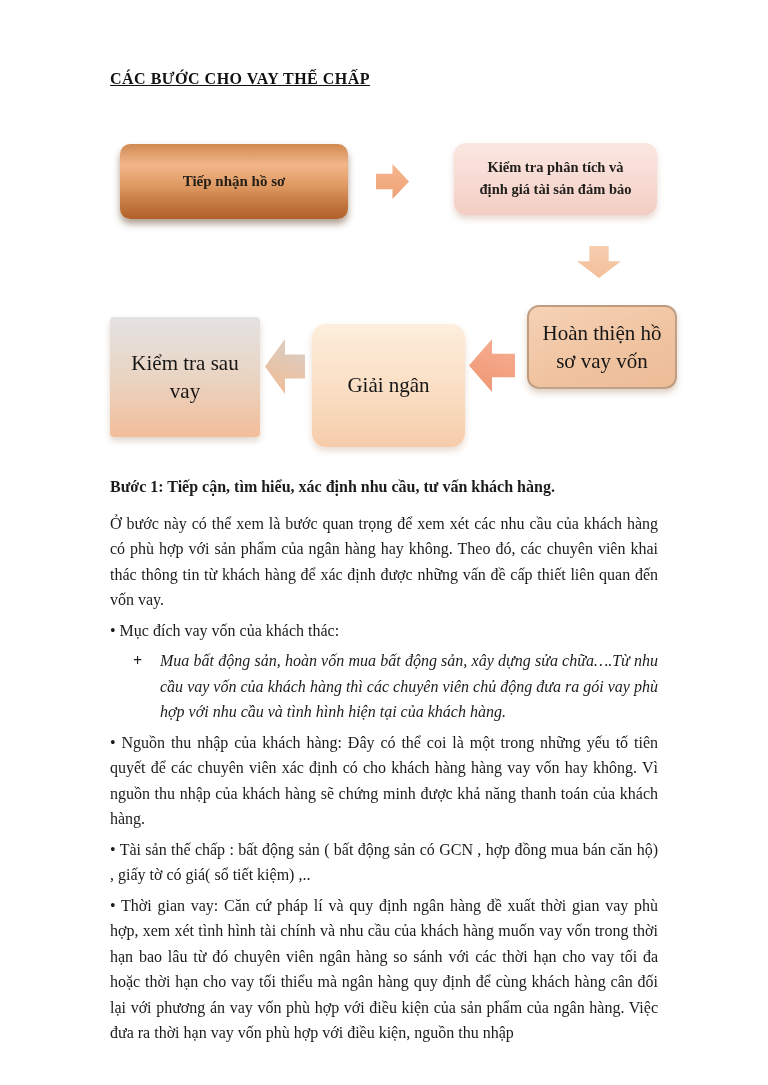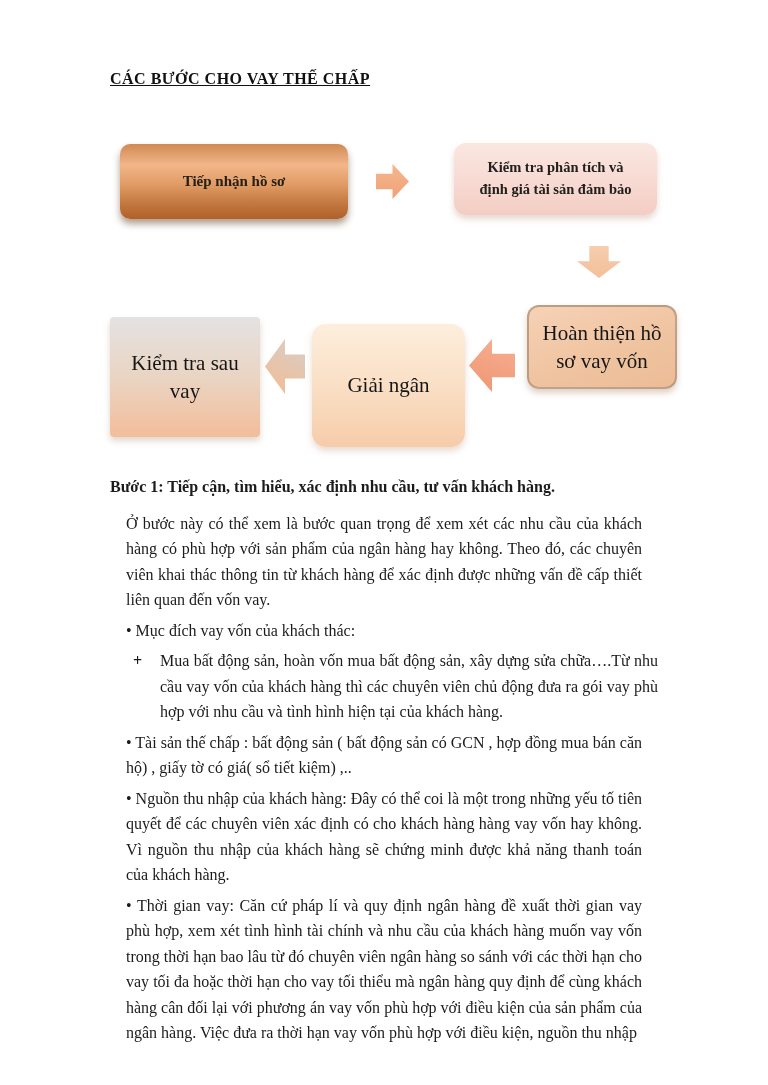--- a/index.html
+++ b/index.html
@@ -93,24 +93,24 @@
     background: linear-gradient(205deg, #d9cdc3 10%, #f1bd98 90%);
     clip-path: polygon(100% 28%, 50% 28%, 50% 0%, 0% 50%, 50% 100%, 50% 72%, 100% 72%);
   }
 
   
   .text-block {
     position: absolute; left: 110px; top: 474px; width: 548px;
     font-size: 16px; line-height: 25.5px; text-align: justify;
   }
   .section-heading { font-weight: bold; margin-bottom: 11px; }
-  .para { margin: 5px 16px; }
+  .para { margin: 5px 0; }
   .sub-bullet { display: flex; padding-left: 23px; margin: 5px 0; }
   .sub-marker { flex: none; width: 27px; font-weight: bold; }
-  .sub-text { flex: 1; text-align: justify; }
+  .sub-text { flex: 1; text-align: justify; font-style: italic; }
 </style>
 </head>
 <body>
 
 <div class="page">
 
   <div class="doc-title">CÁC BƯỚC CHO VAY THẾ CHẤP</div>
 
   <div class="flowchart">
 
@@ -150,21 +150,21 @@
 
     <p class="para">Ở bước này có thể xem là bước quan trọng để xem xét các nhu cầu của khách hàng có phù hợp với sản phẩm của ngân hàng hay không. Theo đó, các chuyên viên khai thác thông tin từ khách hàng để xác định được những vấn đề cấp thiết liên quan đến vốn vay.</p>
 
     <p class="para">• Mục đích vay vốn của khách thác:</p>
 
     <div class="sub-bullet">
       <span class="sub-marker">+</span>
       <span class="sub-text">Mua bất động sản, hoàn vốn mua bất động sản, xây dựng sửa chữa….Từ nhu cầu vay vốn của khách hàng thì các chuyên viên chủ động đưa ra gói vay phù hợp với nhu cầu và tình hình hiện tại của khách hàng.</span>
     </div>
 
+    <p class="para">• Nguồn thu nhập của khách hàng: Đây có thể coi là một trong những yếu tố tiên quyết để các chuyên viên xác định có cho khách hàng hàng vay vốn hay không. Vì nguồn thu nhập của khách hàng sẽ chứng minh được khả năng thanh toán của khách hàng.</p>
+
     <p class="para">• Tài sản thế chấp : bất động sản ( bất động sản có GCN , hợp đồng mua bán căn hộ) , giấy tờ có giá( sổ tiết kiệm) ,..</p>
-
-    <p class="para">• Nguồn thu nhập của khách hàng: Đây có thể coi là một trong những yếu tố tiên quyết để các chuyên viên xác định có cho khách hàng hàng vay vốn hay không. Vì nguồn thu nhập của khách hàng sẽ chứng minh được khả năng thanh toán của khách hàng.</p>
 
     <p class="para">• Thời gian vay: Căn cứ pháp lí và quy định ngân hàng đề xuất thời gian vay phù hợp, xem xét tình hình tài chính và nhu cầu của khách hàng muốn vay vốn trong thời hạn bao lâu từ đó chuyên viên ngân hàng so sánh với các thời hạn cho vay tối đa hoặc thời hạn cho vay tối thiểu mà ngân hàng quy định để cùng khách hàng cân đối lại với phương án vay vốn phù hợp với điều kiện của sản phẩm của ngân hàng. Việc đưa ra thời hạn vay vốn phù hợp với điều kiện, nguồn thu nhập</p>
 
   </div>
 
 </div>
 
 </body></html>

